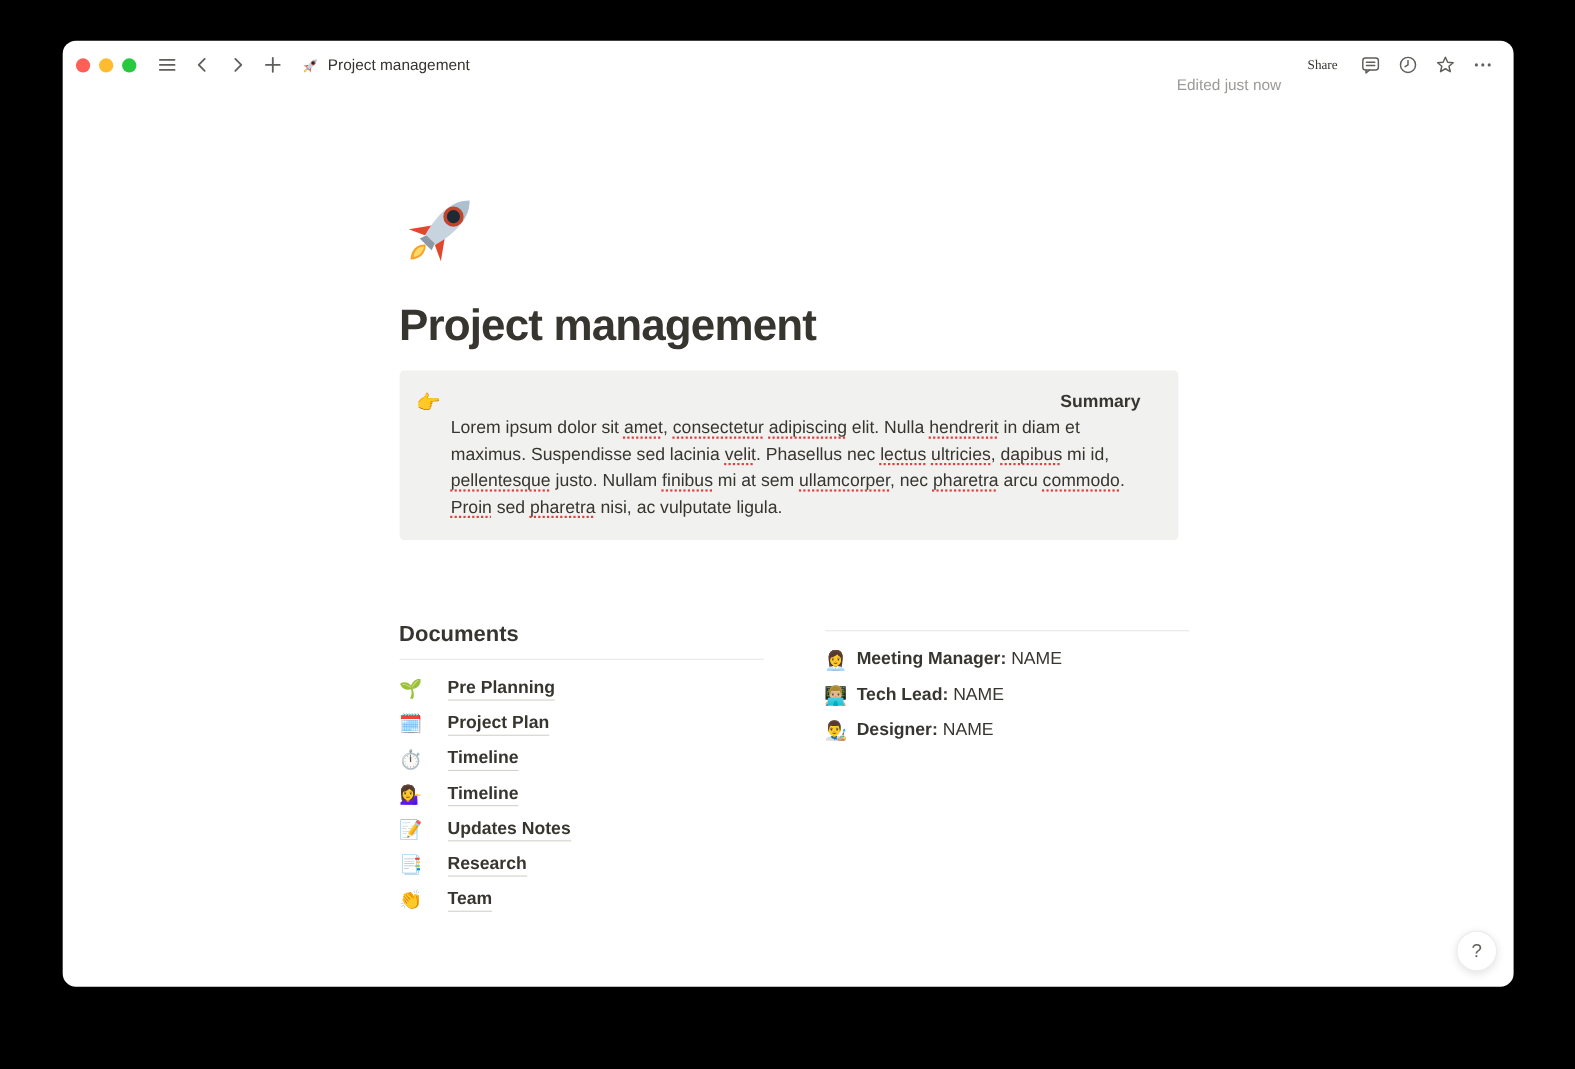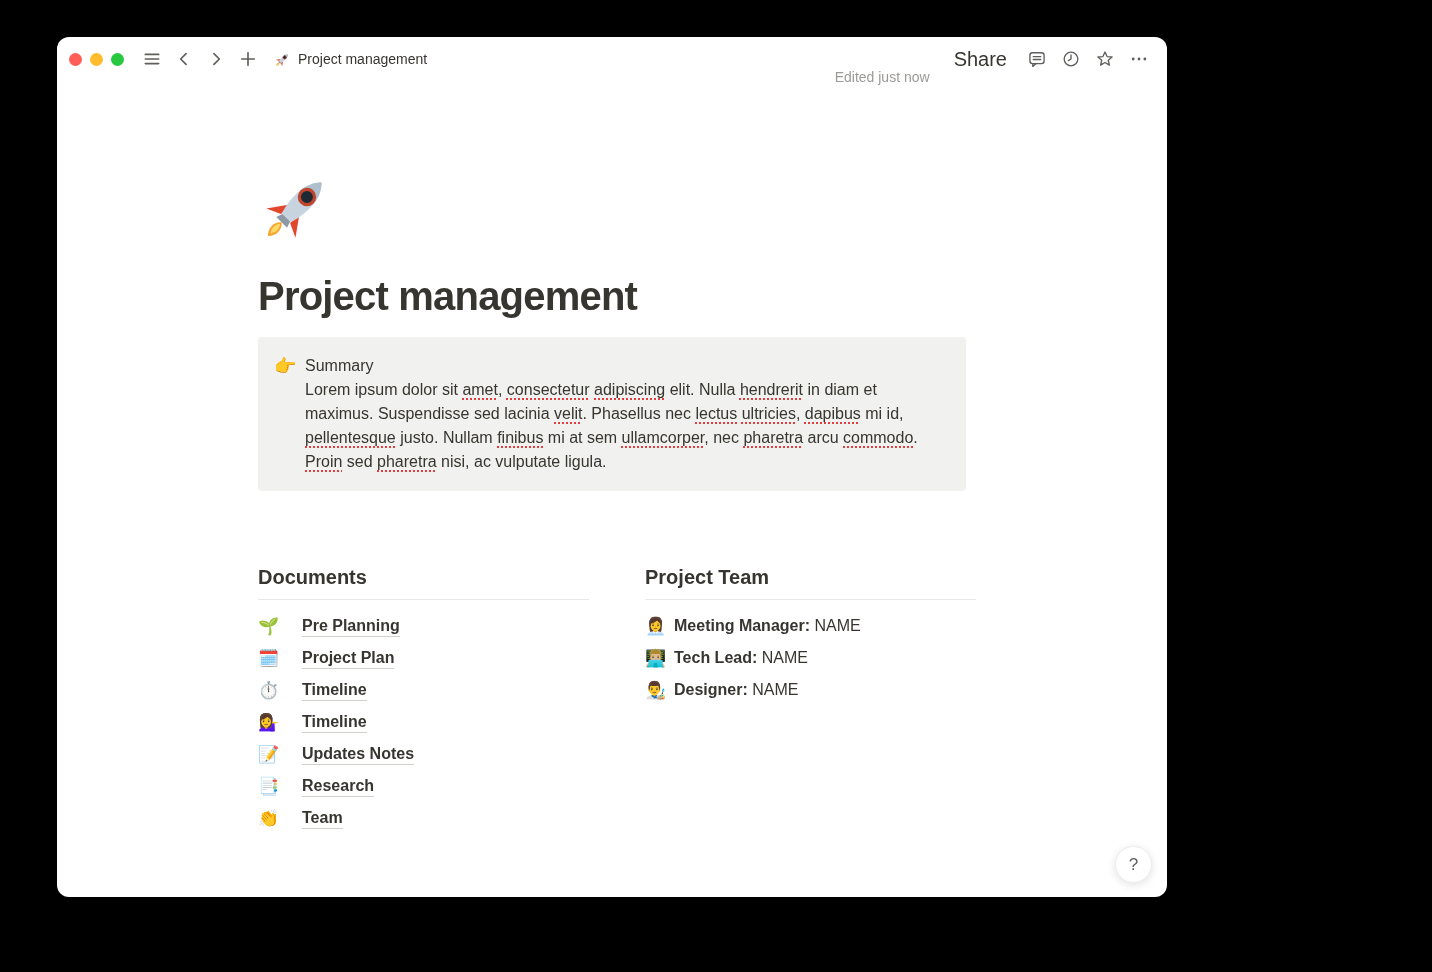--- a/index.html
+++ b/index.html
@@ -17,21 +17,21 @@
   *{margin:0;padding:0;box-sizing:border-box;}
   html,body{width:1432px;height:972px;}
   body{
     background:#000;
     font-family:"Liberation Sans","DejaVu Sans",sans-serif;
     color:var(--text);
     position:relative;
     overflow:hidden;
   }
   .window{
-    position:absolute;left:57px;top:37px;width:1110px;height:860px;
+    position:absolute;left:57px;top:37px;width:1319px;height:860px;
     background:#fff;border-radius:12px;overflow:hidden;
     box-shadow:0 18px 50px rgba(0,0,0,0.55);
   }
   
   .titlebar{
     height:44px;display:flex;align-items:center;
     padding:0 14px 0 12px;gap:4px;flex:none;
   }
   .traffic{display:flex;align-items:center;gap:8px;margin-right:10px;}
   .tl{width:13px;height:13px;border-radius:50%;display:inline-block;cursor:pointer;}
@@ -45,41 +45,41 @@
   }
   .tb-btn svg{display:block;}
   .breadcrumb{
     display:flex;align-items:center;gap:7px;margin-left:8px;cursor:pointer;
     font-size:14px;color:var(--text);
   }
   .crumb-icon{width:17px;height:17px;display:inline-block;}
   .tb-right{margin-left:auto;display:flex;align-items:center;gap:6px;}
   .edited{font-size:14px;color:var(--muted);margin-right:10px;white-space:nowrap;margin-top:36px;}
   .share-btn{
-    background:none;border:none;font-family:Liberation Sans, sans-serif;font-size:20px;color:var(--text);
+    background:none;border:none;font-family:Liberation Serif, serif;font-size:12px;color:var(--text);
     padding:4px 8px;border-radius:4px;cursor:pointer;margin-right:2px;
   }
   
   .content{
     height:816px;overflow-y:auto;
   }
   .page-col{width:708px;margin:0 auto;padding-top:87px;padding-bottom:80px;}
   .page-icon{width:78px;height:78px;cursor:pointer;border-radius:4px;}
   .page-icon svg{width:78px;height:78px;display:block;}
   .page-title{
     margin-top:26px;font-size:40px;line-height:1.2;font-weight:700;
     letter-spacing:-0.8px;color:var(--text);cursor:text;
   }
   .callout{
     margin-top:17px;background:var(--callout-bg);border-radius:4px;
     padding:17px 34px 17px 16px;display:flex;gap:9px;align-items:flex-start;
   }
   .callout-icon{font-size:18px;line-height:24px;width:22px;flex:none;}
   .callout-body{font-size:16px;line-height:24px;}
-  .callout-title{font-weight:400;}
+  .callout-title{font-weight:700;text-align:right;}
   .misspelled{
     text-decoration:underline dotted var(--squiggle);
     text-decoration-thickness:1.5px;
     text-underline-offset:3px;
   }
   .columns{display:flex;gap:56px;margin-top:73px;}
   .col{width:331px;flex:none;}
   .col h3{font-size:20px;font-weight:700;line-height:26px;color:var(--text);}
   .divider{height:1px;background:var(--divider);margin:9px 0 10px 0;}
   .doc-row,.team-row{
@@ -229,21 +229,20 @@
                 <span class="row-emoji">📑</span>
                 <a class="page-link">Research</a>
               </div>
               <div class="doc-row">
                 <span class="row-emoji">👏</span>
                 <a class="page-link">Team</a>
               </div>
             </div>
         </div>
         <div class="col">
-          <h3>Project Team</h3>
           <div class="divider"></div>
           <div id="team-list">
               <div class="team-row">
                 <span class="row-emoji">👩‍💼</span>
                 <span class="team-text"><b>Meeting Manager:</b> NAME</span>
               </div>
               <div class="team-row">
                 <span class="row-emoji">👨🏼‍💻</span>
                 <span class="team-text"><b>Tech Lead:</b> NAME</span>
               </div>

